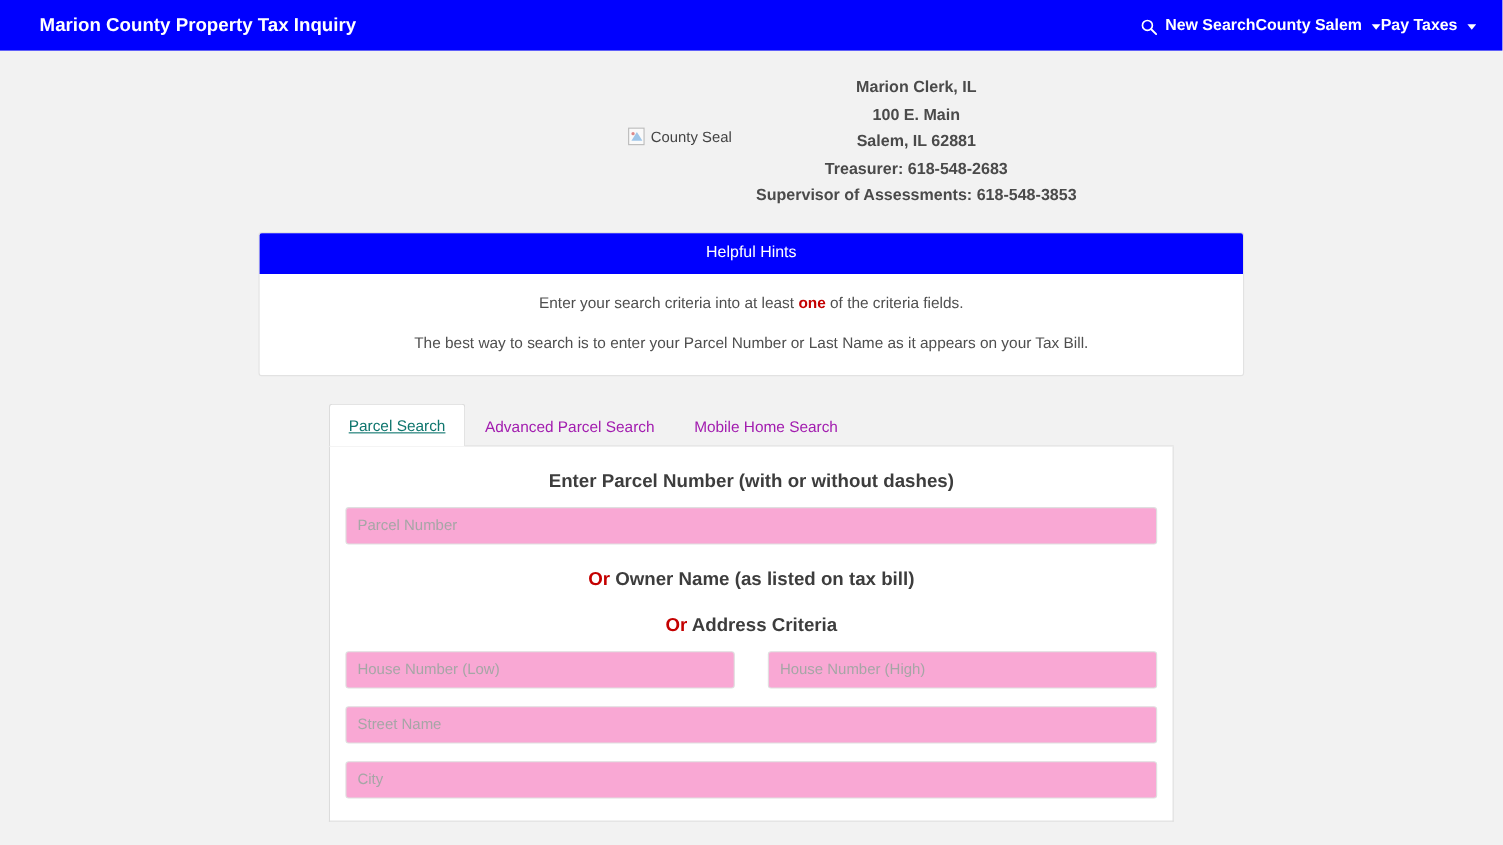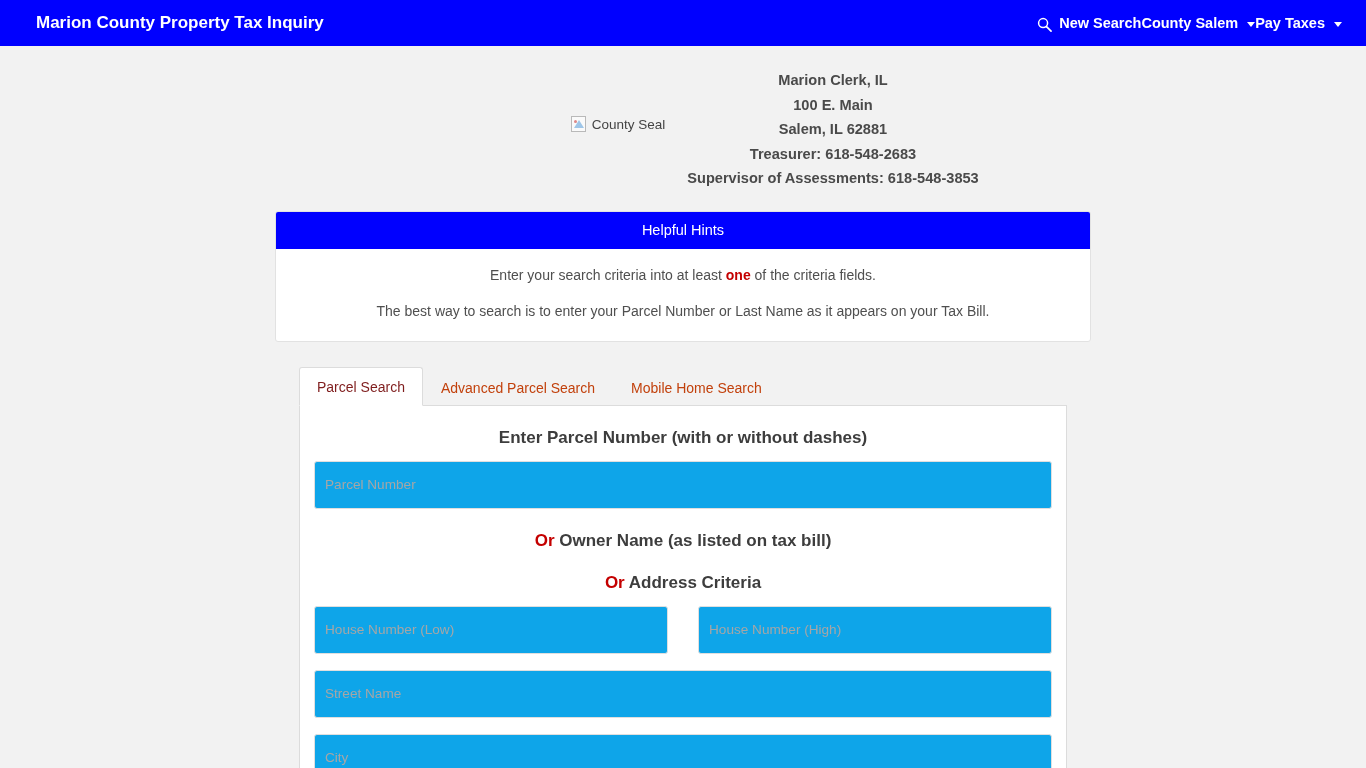--- a/index.html
+++ b/index.html
@@ -112,21 +112,21 @@
   .county-info div {
     font-size: 14.6px;
     font-weight: bold;
     color: #4a4a4a;
     line-height: 24.6px;
     white-space: nowrap;
   }
 
   
   .panel {
-    width: 816px;
+    width: 896px;
     margin: 20px auto 0 auto;
     background: #ffffff;
     border: 1px solid #e2e2e2;
     border-radius: 3px;
   }
   .panel-head {
     background: #0000ff;
     color: #ffffff;
     text-align: center;
     font-size: 14.5px;
@@ -154,35 +154,36 @@
   .tabs {
     display: flex;
     align-items: flex-end;
     gap: 0;
     border-bottom: 1px solid #dcdcdc;
     padding-left: 0;
   }
   .tab {
     font-size: 14px;
     padding: 11px 17px 10px 17px;
-    color: #c2410c;
+    color: #a21caf;
     cursor: pointer;
     border: 1px solid transparent;
     border-bottom: none;
     background: transparent;
     position: relative;
     top: 1px;
     white-space: nowrap;
   }
   .tab.active {
-    color: #7f1d1d;
+    color: #0f766e;
     background: #ffffff;
     border-color: #dcdcdc;
     border-bottom: 1px solid #ffffff;
     border-radius: 3px 3px 0 0;
+    text-decoration: underline;
   }
 
   
   .form-card {
     width: 768px;
     margin: 0 auto;
     background: #ffffff;
     border: 1px solid #dcdcdc;
     border-top: none;
     padding: 18px 14px 20px 14px;
@@ -190,27 +191,27 @@
   .field-label {
     text-align: center;
     font-size: 17px;
     font-weight: bold;
     color: #3d3d3d;
     margin: 4px 0 13px 0;
   }
   .field-label.spaced { margin-top: 22px; }
   input.txt {
     width: 100%;
-    height: 48px;
+    height: 34px;
     border: 1px solid #dfdfdf;
     border-radius: 3px;
     padding: 0 10px;
     font-size: 13.6px;
     color: #333;
-    background: #0ea5e9;
+    background: #f9a8d4;
     outline: none;
   }
   input.txt::placeholder { color: #a6a6a6; }
   .row2 {
     display: flex;
     gap: 30px;
   }
   .row2 > div { flex: 1 1 0; }
   .gap { height: 16px; }
 </style>

